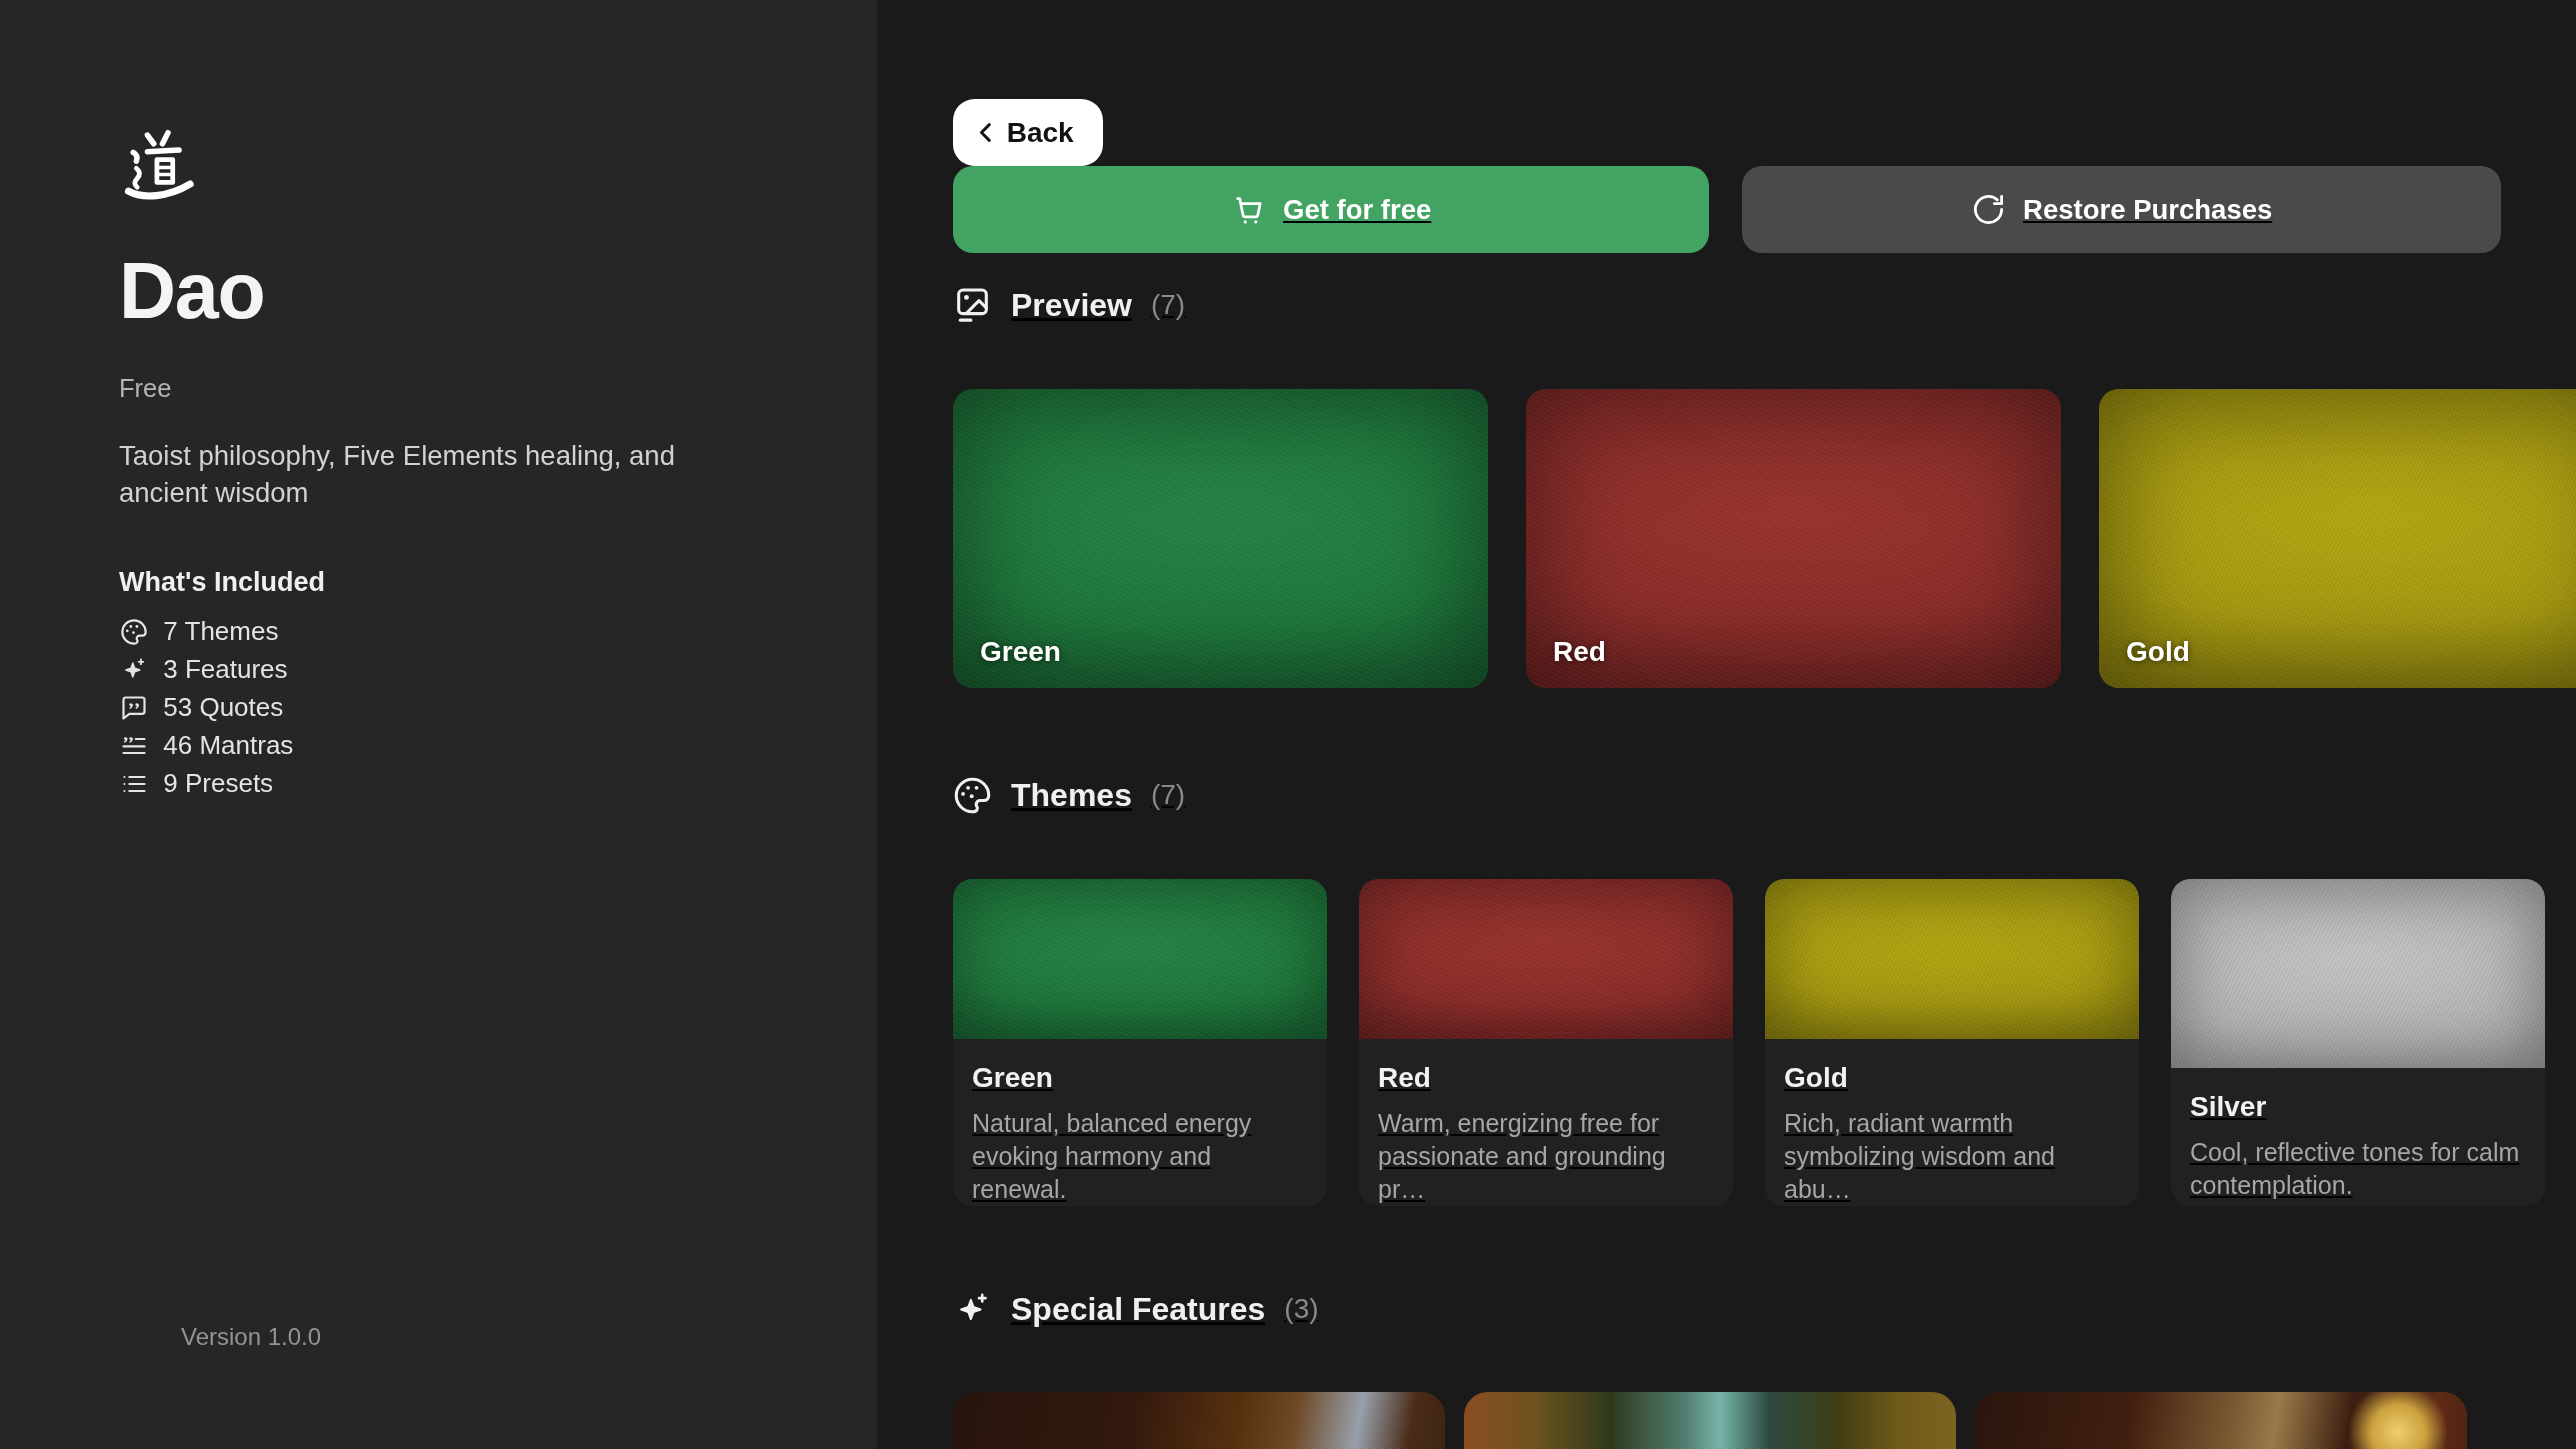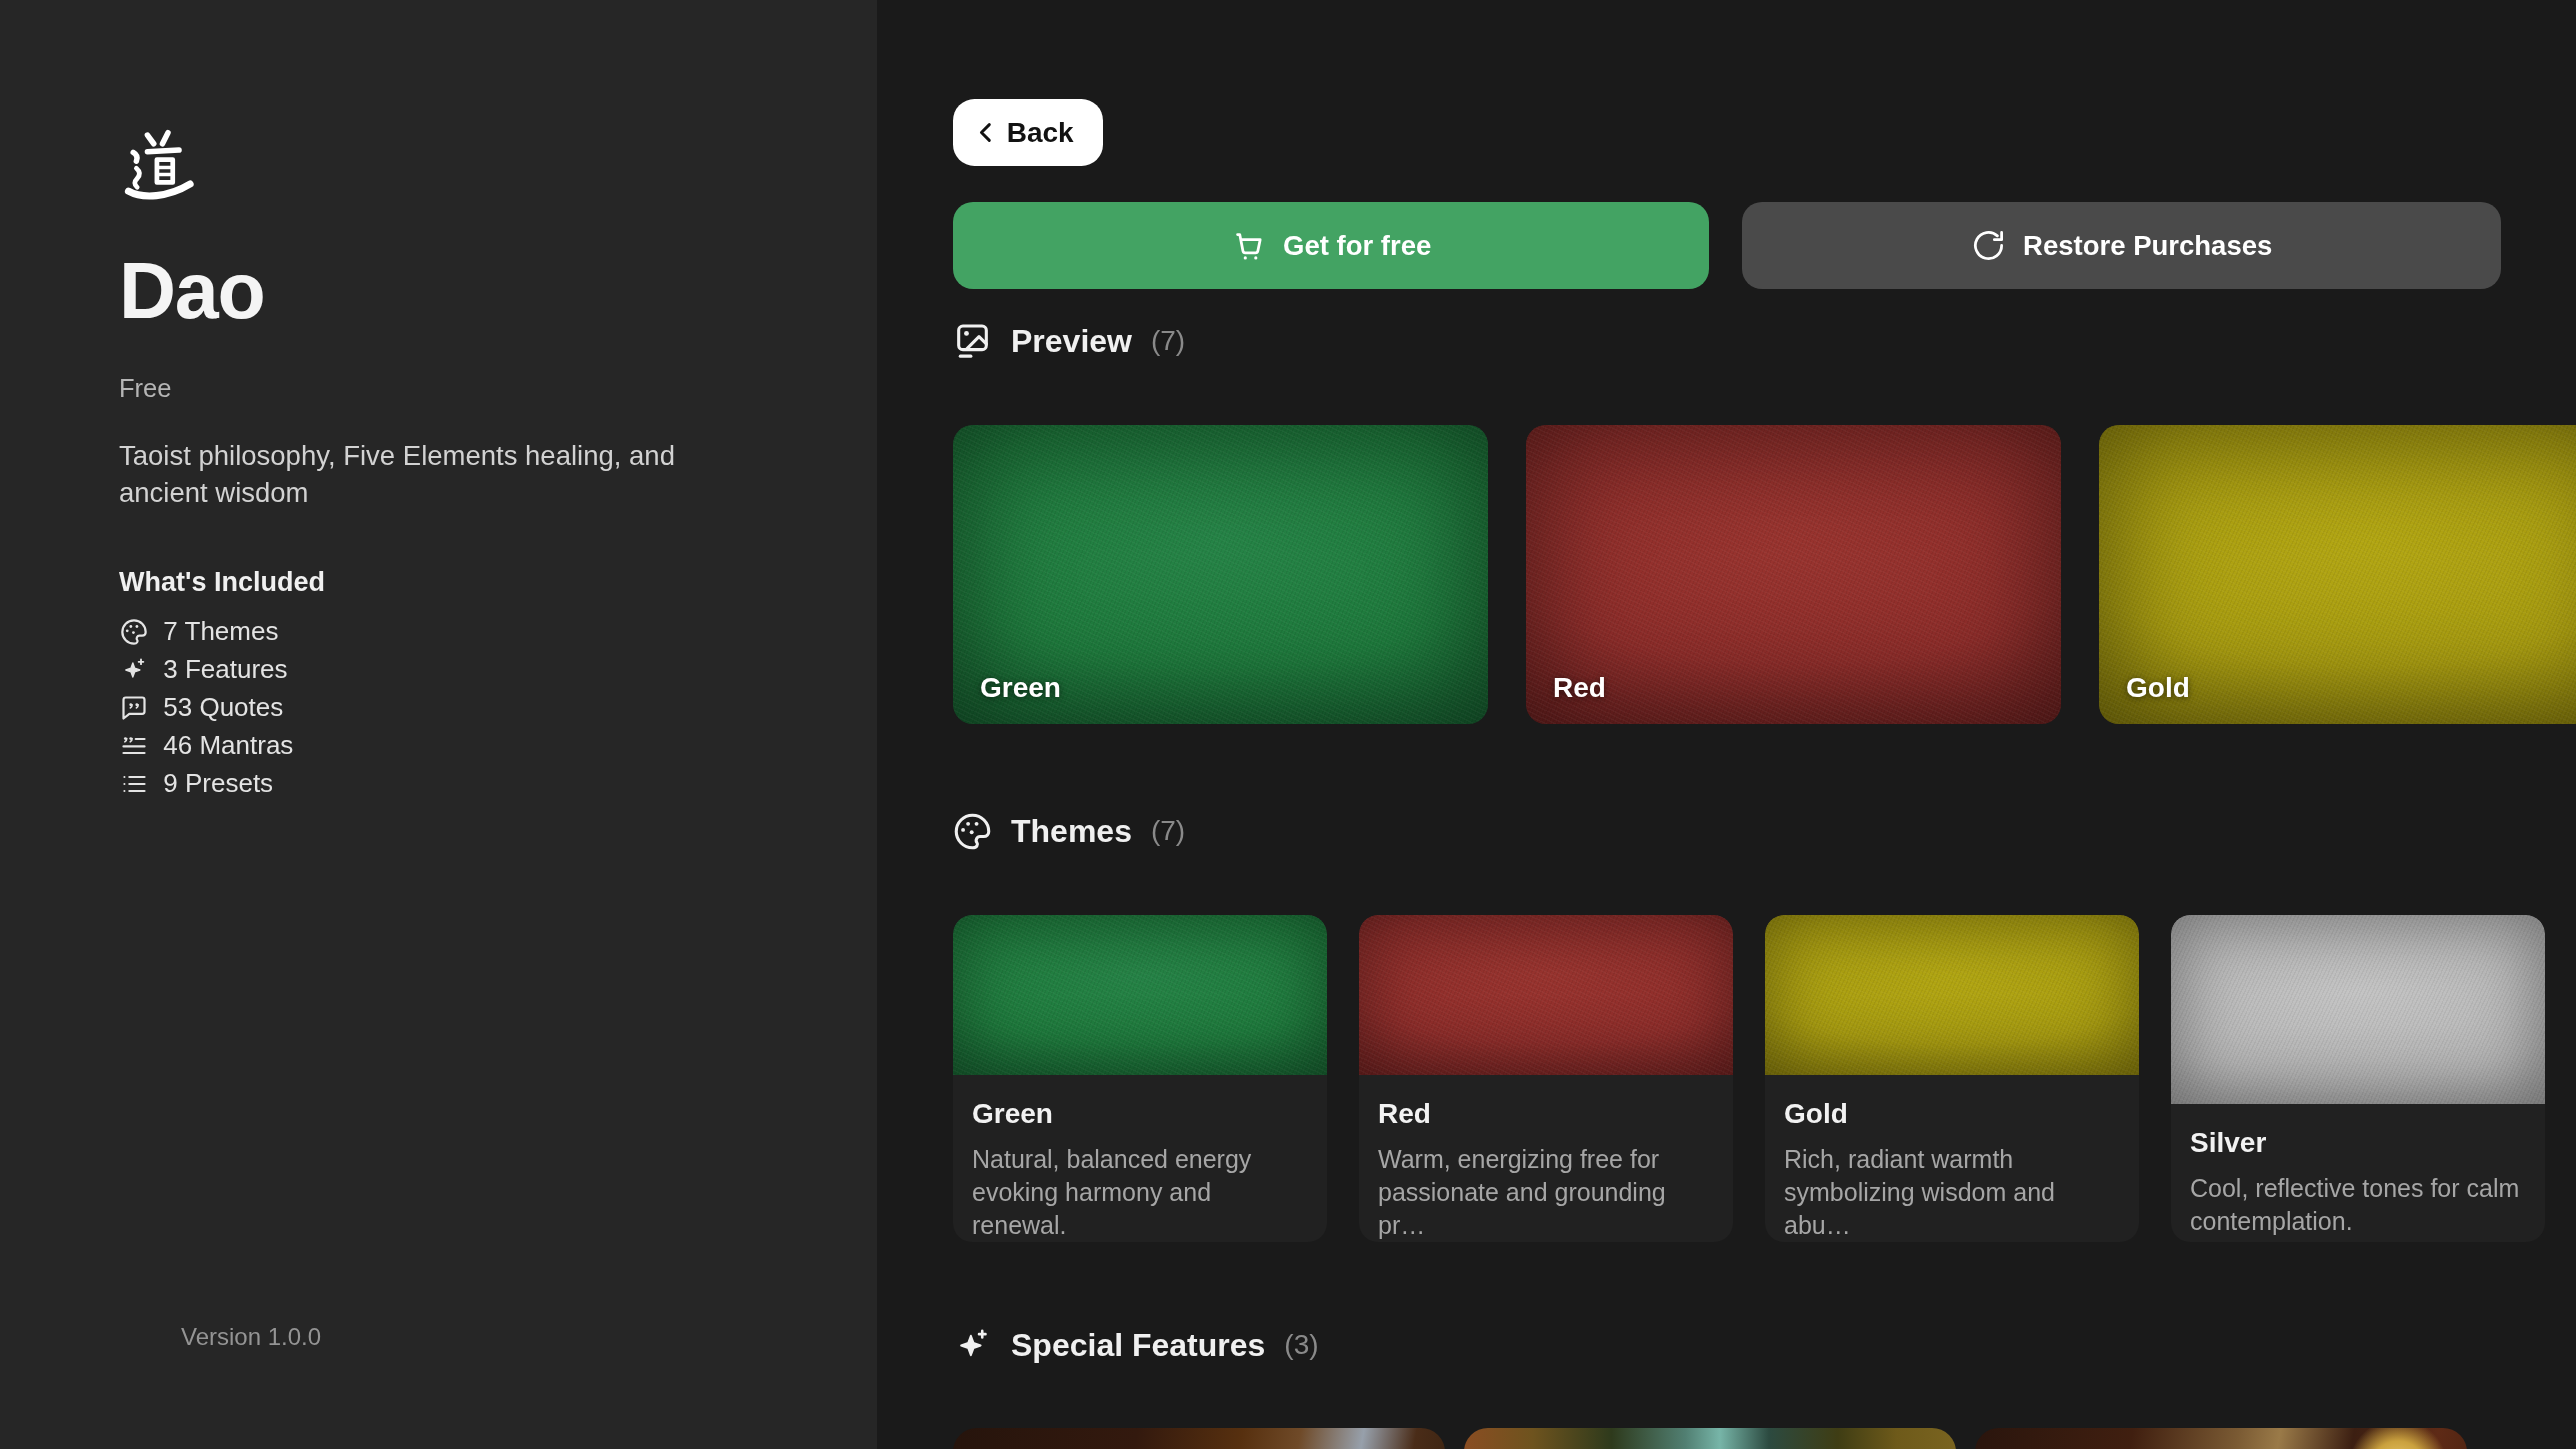--- a/index.html
+++ b/index.html
@@ -31,30 +31,30 @@
   .inc-list{list-style:none;margin:14.8px 0 0 0;padding:0;}
   .inc-list li{
     display:flex;align-items:center;gap:14.8px;height:38px;
     font-size:26px;color:#e4e4e4;text-align:right;
   }
   .inc-icon{width:29.5px;height:29.5px;display:inline-flex;align-items:center;justify-content:center;color:#e4e4e4;flex:0 0 auto;}
   .inc-icon svg{width:28px;height:28px;}
   .version{position:absolute;left:181px;top:1323px;font-size:24px;color:#949494;}
 
   
-  .main{flex:1;position:relative;padding:99px 75px 8px 76px;min-width:0;}
+  .main{flex:1;position:relative;padding:99px 75px 8px 76px;min-width:0;text-decoration:underline;}
 
   .back-btn{
     display:inline-flex;align-items:center;gap:6.7px;height:67px;padding:0 29.5px 0 20px;
     background:#ffffff;color:#121212;border:none;border-radius:21.5px;
     font-size:28px;font-weight:700;font-family:inherit;cursor:pointer;
   }
   .back-btn svg{width:27px;height:27px;}
 
-  .btn-row{display:flex;gap:33px;margin-top:36px;border-radius:16px;}
+  .btn-row{display:flex;gap:33px;border-radius:16px;}
   .btn-row button{
     height:87px;border:none;border-radius:20px;display:flex;align-items:center;justify-content:center;
     gap:17.4px;font-size:27.5px;font-weight:600;font-family:inherit;color:#ffffff;cursor:pointer;
   }
   .get-btn{width:756px;background:#43a363;}
   .restore-btn{flex:1;background:#4a4a4a;}
   .btn-row svg{width:35px;height:35px;}
 
   .sec-head{display:flex;align-items:center;gap:19px;margin-top:31px;height:42px;}
   .sec-head .sec-icon{width:39px;height:39px;color:#f0f0f0;display:inline-flex;}

